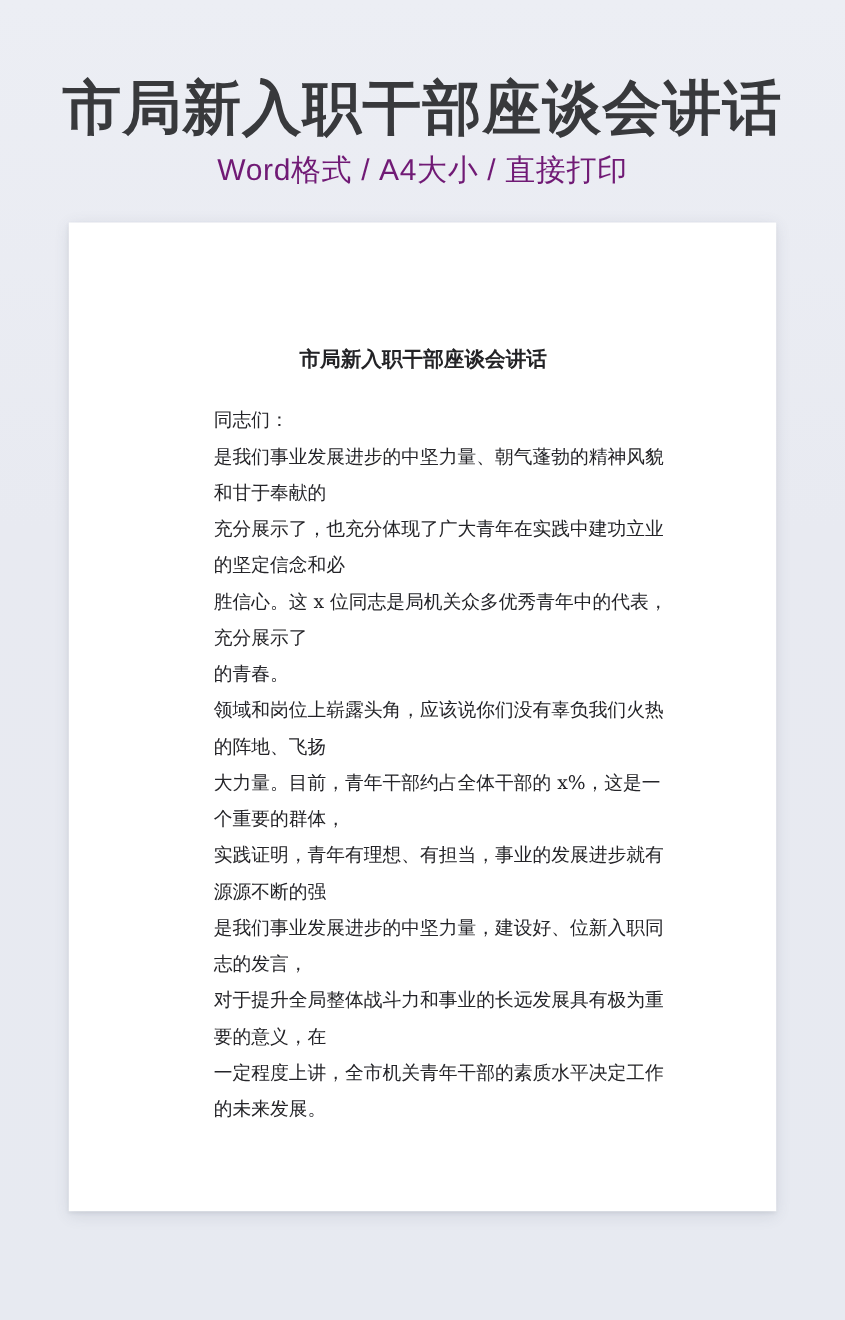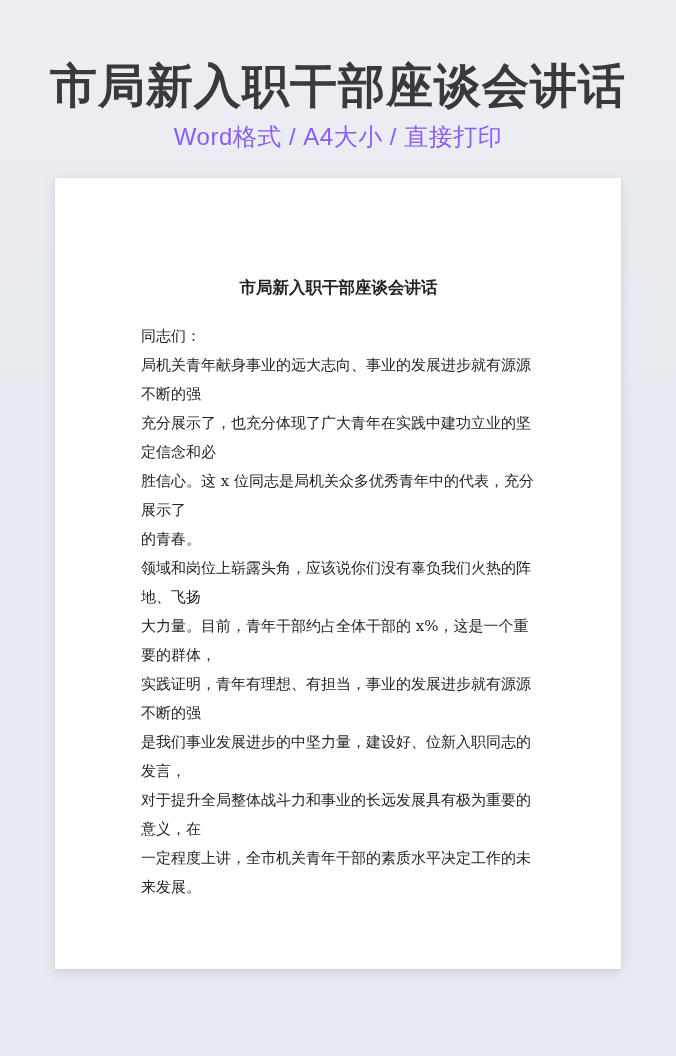--- a/index.html
+++ b/index.html
@@ -23,21 +23,21 @@
     font-weight: 800;
     color: #38393c;
     letter-spacing: 1px;
     margin: 0;
   }
   .header-subtitle {
     margin-top: 11px;
     font-size: 24px;
     line-height: 1.2;
     font-weight: 400;
-    color: #8b5cf6;
+    color: #701a75;
     letter-spacing: 0.5px;
   }
   .document-page {
     box-sizing: border-box;
     width: 566px;
     height: 791px;
     margin: 27px auto 0 auto;
     background: #ffffff;
     box-shadow: 0 3px 12px rgba(70, 80, 100, 0.14), 0 1px 3px rgba(70, 80, 100, 0.10);
     padding: 99px 85px 0 86px;
@@ -50,39 +50,40 @@
     font-weight: 700;
     color: #232326;
     margin: 0 0 23px 0;
     line-height: 1.3;
   }
   .doc-body {
     font-family: "DejaVu Serif", serif;
     font-size: 15px;
     color: #242428;
     line-height: 29px;
+    margin-left: 30px;
   }
   .doc-line {
     white-space: pre-wrap;
     min-height: 29px;
   }
 </style>
 </head>
 <body>
 
 <div class="preview-header">
   <h1 class="header-title">市局新入职干部座谈会讲话</h1>
   <div class="header-subtitle">Word格式 / A4大小 / 直接打印</div>
 </div>
 
 <div class="document-page">
   <h2 class="doc-title">市局新入职干部座谈会讲话</h2>
   <div class="doc-body">
     <div class="doc-line">同志们：</div>
-    <div class="doc-line">局机关青年献身事业的远大志向、事业的发展进步就有源源不断的强</div>
+    <div class="doc-line">是我们事业发展进步的中坚力量、朝气蓬勃的精神风貌和甘于奉献的</div>
     <div class="doc-line">充分展示了，也充分体现了广大青年在实践中建功立业的坚定信念和必</div>
     <div class="doc-line">胜信心。这 x 位同志是局机关众多优秀青年中的代表，充分展示了</div>
     <div class="doc-line">的青春。</div>
     <div class="doc-line">领域和岗位上崭露头角，应该说你们没有辜负我们火热的阵地、飞扬</div>
     <div class="doc-line">大力量。目前，青年干部约占全体干部的 x%，这是一个重要的群体，</div>
     <div class="doc-line">实践证明，青年有理想、有担当，事业的发展进步就有源源不断的强</div>
     <div class="doc-line">是我们事业发展进步的中坚力量，建设好、位新入职同志的发言，</div>
     <div class="doc-line">对于提升全局整体战斗力和事业的长远发展具有极为重要的意义，在</div>
     <div class="doc-line">一定程度上讲，全市机关青年干部的素质水平决定工作的未来发展。</div>
 

